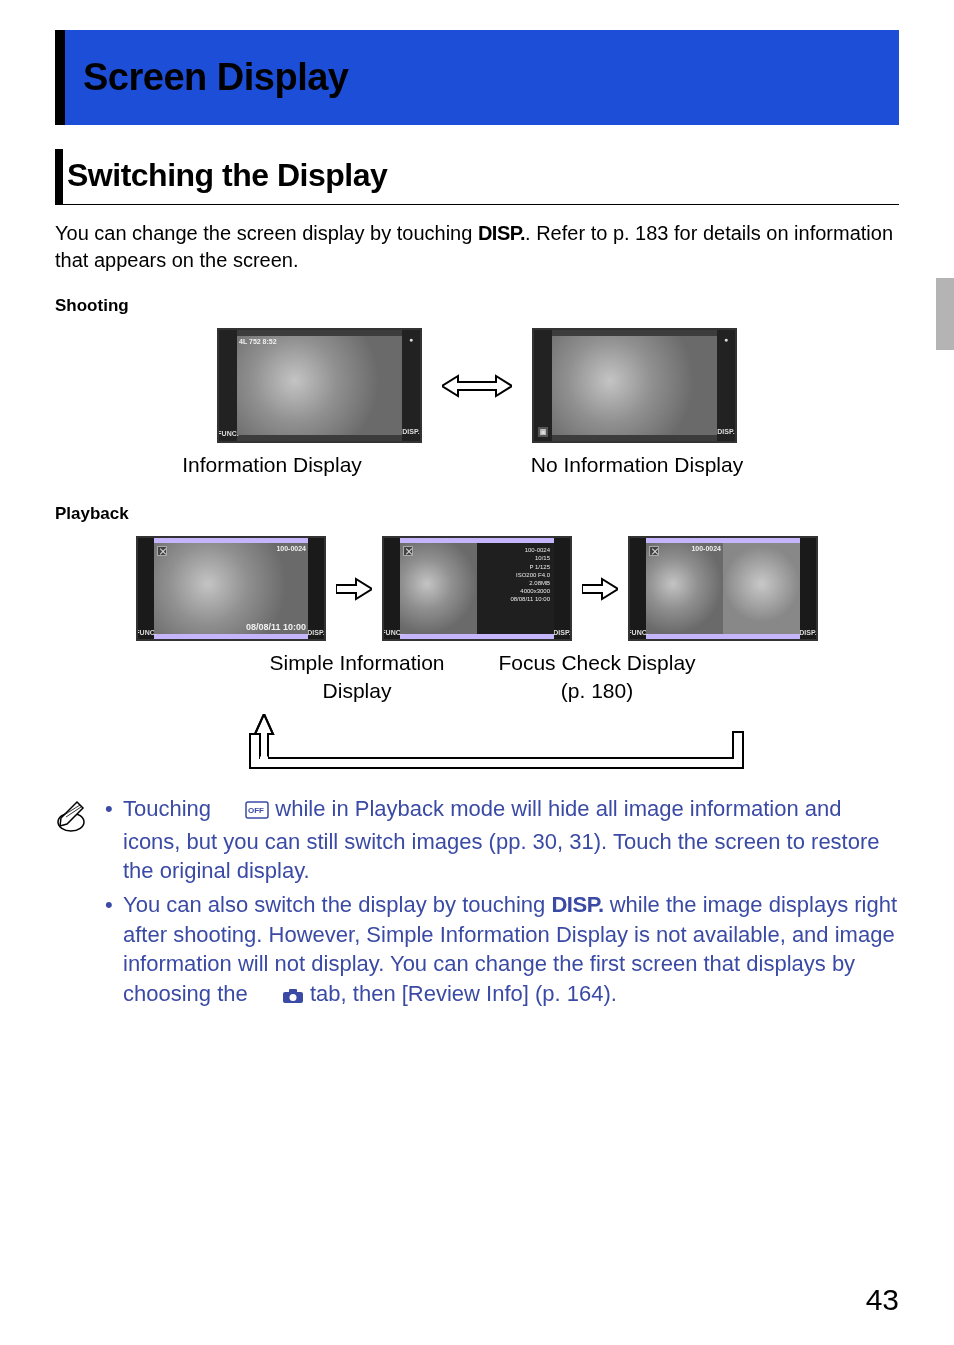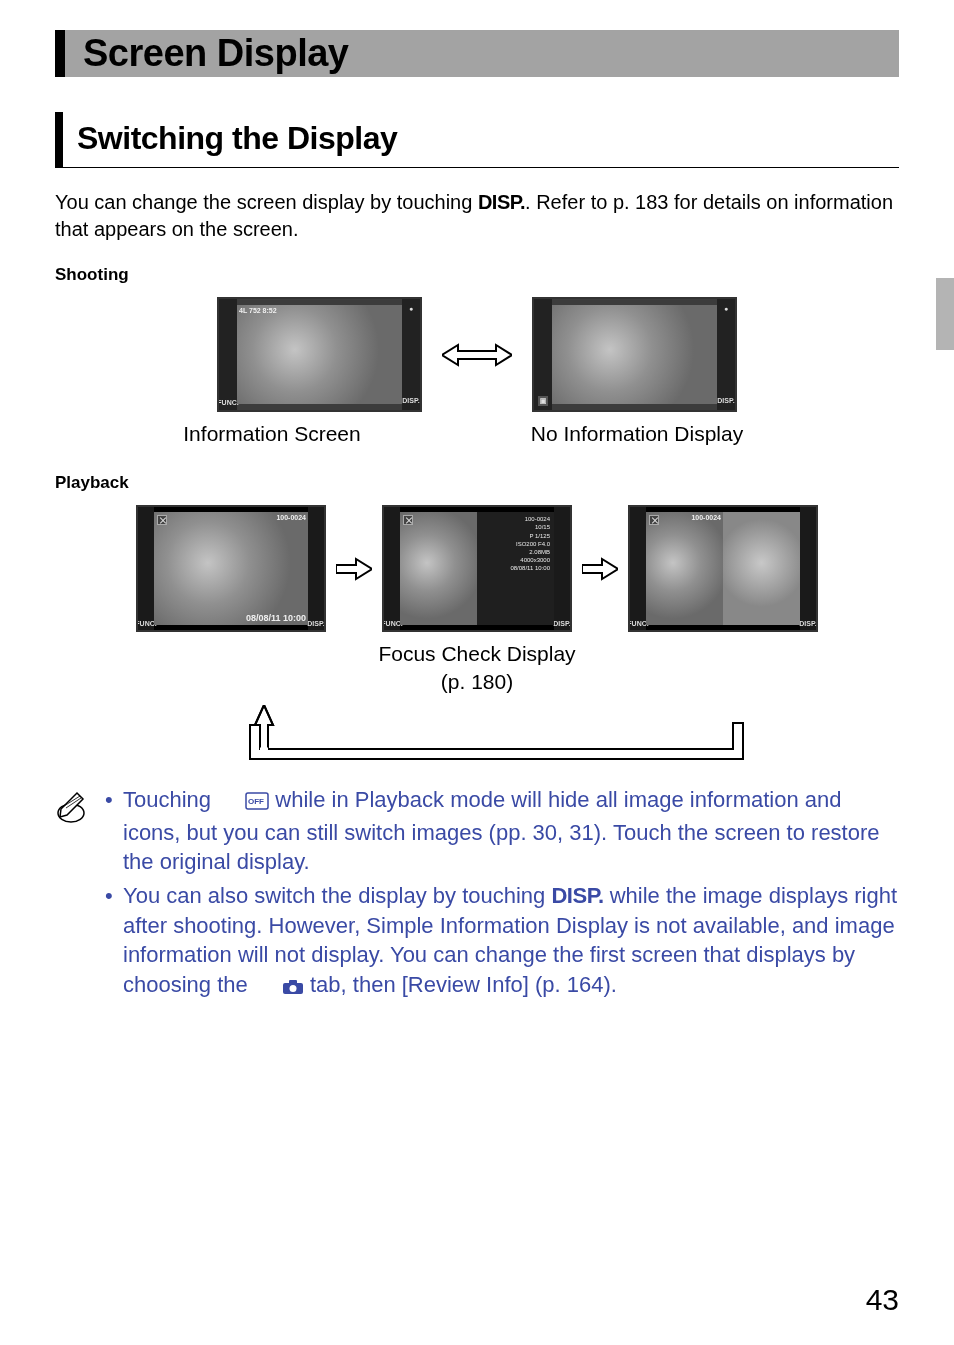--- a/index.html
+++ b/index.html
@@ -9,35 +9,35 @@
     }
     body {
       font-family: Arial, Helvetica, sans-serif;
       background: #fff;
       width: 954px;
       height: 1345px;
       position: relative;
       padding: 30px 55px 30px 55px;
     }
     .title-section {
-      background: #a3a3a3;
+      background: #1d4ed8;
       border-left: 10px solid #000;
-      padding: 2px 18px;
-      margin-bottom: 35px;
+      padding: 26px 18px;
+      margin-bottom: 24px;
     }
     .title-section h1 {
       font-size: 38px;
       font-weight: 900;
       letter-spacing: -0.5px;
     }
     .subsection-title {
       border-left: 8px solid #000;
       border-bottom: 1px solid #000;
-      padding: 8px 12px 10px 14px;
-      margin-bottom: 21px;
+      padding: 8px 12px 10px 4px;
+      margin-bottom: 15px;
     }
     .subsection-title h2 {
       font-size: 32px;
       font-weight: 900;
       letter-spacing: -0.5px;
     }
     .intro-text {
       font-size: 20px;
       line-height: 1.35;
       margin-bottom: 22px;
@@ -143,22 +143,22 @@
     }
     .playback-row {
       display: flex;
       align-items: center;
       justify-content: center;
       gap: 10px;
       margin-bottom: 8px;
     }
     .display-box-small {
       width: 190px;
-      height: 127px;
-      background: #000000;
+      height: 105px;
+      background: #c4b5fd;
       border: 2px solid #333;
       position: relative;
       overflow: hidden;
     }
     .display-box-small .display-box-inner {
       left: 16px;
       right: 16px;
       top: 5px;
       bottom: 5px;
     }
@@ -346,21 +346,21 @@
       <span class="strip-label">●</span>
       <span class="strip-label">DISP.</span>
     </div>
     <div class="display-box-inner">
       <div class="photo-sim"></div>
     </div>
   </div>
 </div>
 
 <div class="caption-row">
-  <div class="caption">Information Screen</div>
+  <div class="caption">Information Display</div>
   <div style="width:70px"></div>
   <div class="caption caption-wide">No Information Display</div>
 </div>
 
 <h3 class="section-heading">Playback</h3>
 
 <div class="playback-row">
   <div class="display-box-small">
     <div class="ds-left-strip">
       <span class="strip-label">FUNC.</span>
@@ -423,20 +423,21 @@
       <div class="photo-sim" style="width:50%;left:0;position:absolute;top:0;bottom:0;">
         <div class="x-icon"></div>
         <span class="overlay-text ot-topright">100-0024</span>
       </div>
       <div class="focus-half"></div>
     </div>
   </div>
 </div>
 
 <div class="caption-row-playback">
+  <div class="caption-pb">Simple Information Display</div>
   <div class="caption-pb">Focus Check Display (p. 180)</div>
 </div>
 
 <div class="loopback-arrow">
   <svg width="540" height="56" viewBox="0 0 540 56">
     <path d="M 57 0 L 48 20 L 53 20 L 53 44 L 526 44 L 526 18 L 536 18 L 536 54 L 43 54 L 43 20 L 48 20 Z
              M 57 0 L 66 20 L 61 20 L 61 44 L 53 44 L 53 20 L 48 20 Z" fill="none" stroke="#000" stroke-width="2"></path>
     <polyline points="57,0 48,20 53,20 53,44 526,44 526,18 536,18 536,54 43,54 43,20 48,20 57,0 66,20 61,20 61,44" fill="none" stroke="#000" stroke-width="2"></polyline>
     <line x1="53" y1="44" x2="61" y2="44" stroke="#fff" stroke-width="3"></line>
   </svg>

